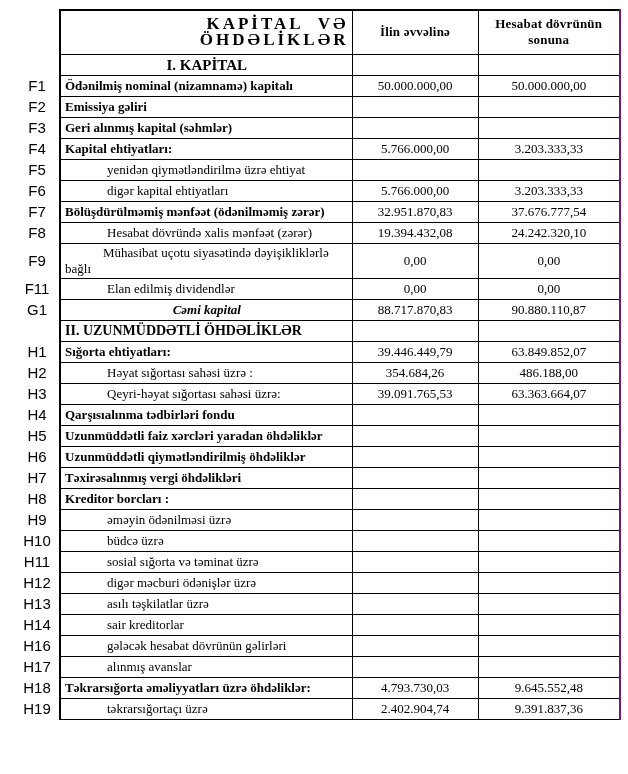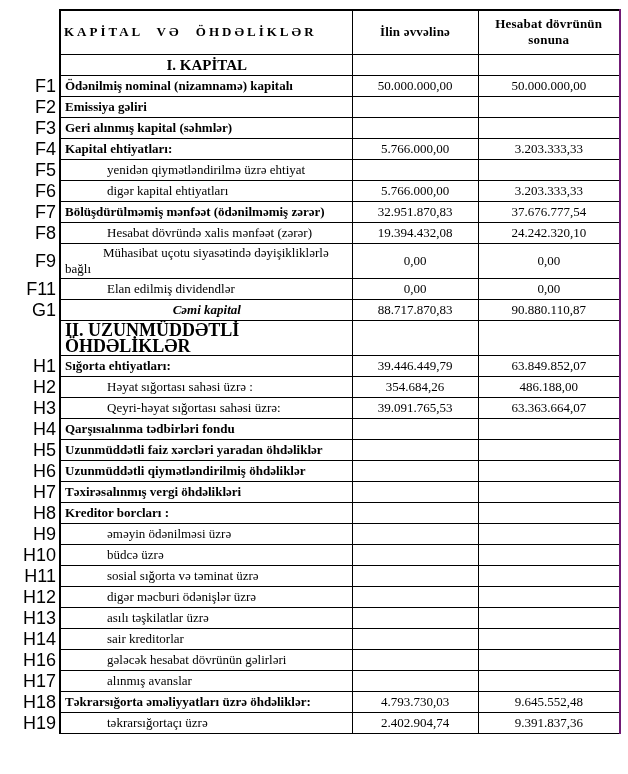--- a/index.html
+++ b/index.html
@@ -31,49 +31,49 @@
     overflow: hidden;
   }
   .bordered { border: 1px solid #000; }
   thead .bordered { border-top: 2px solid #000; }
   .edge-left  { border-left: 2px solid #000; }
   .edge-right { border-right: 2px solid #701a75; }
 
   th.code-blank { border: none; }
   th.title {
     font-weight: bold;
-    text-align: left;
-    font-size: 13px;
+    text-align: right;
+    font-size: 17px;
     letter-spacing: 3px;
     word-spacing: 8px;
     height: 44px;
   }
   th.colhead {
     font-weight: bold;
     text-align: center;
     font-size: 13px;
     letter-spacing: 0.2px;
   }
 
   tbody td { height: 21px; }
   td.code {
     border: none;
-    text-align: right;
+    text-align: center;
     padding-left: 10px;
     font-family: "Liberation Sans", "DejaVu Sans", sans-serif;
-    font-size: 18px;
+    font-size: 15px;
   }
   td.label { text-align: left; padding-left: 4px; }
   td.val   { text-align: center; font-size: 13px; }
 
   tr.style-bold td.label,
   tr.style-section-center td.label,
   tr.style-section-left td.label { font-weight: bold; }
   tr.style-section-center td.label { text-align: center; font-size: 15px; }
-  tr.style-section-left td.label { font-size: 18px; }
+  tr.style-section-left td.label { font-size: 14px; }
   tr.style-indent td.label { padding-left: 46px; }
   tr.style-hang td.label { padding-left: 4px; text-indent: 38px; }
   tr.style-total td.label {
     font-weight: bold;
     font-style: italic;
     text-align: center;
   }
 </style>
 </head>
 <body>

